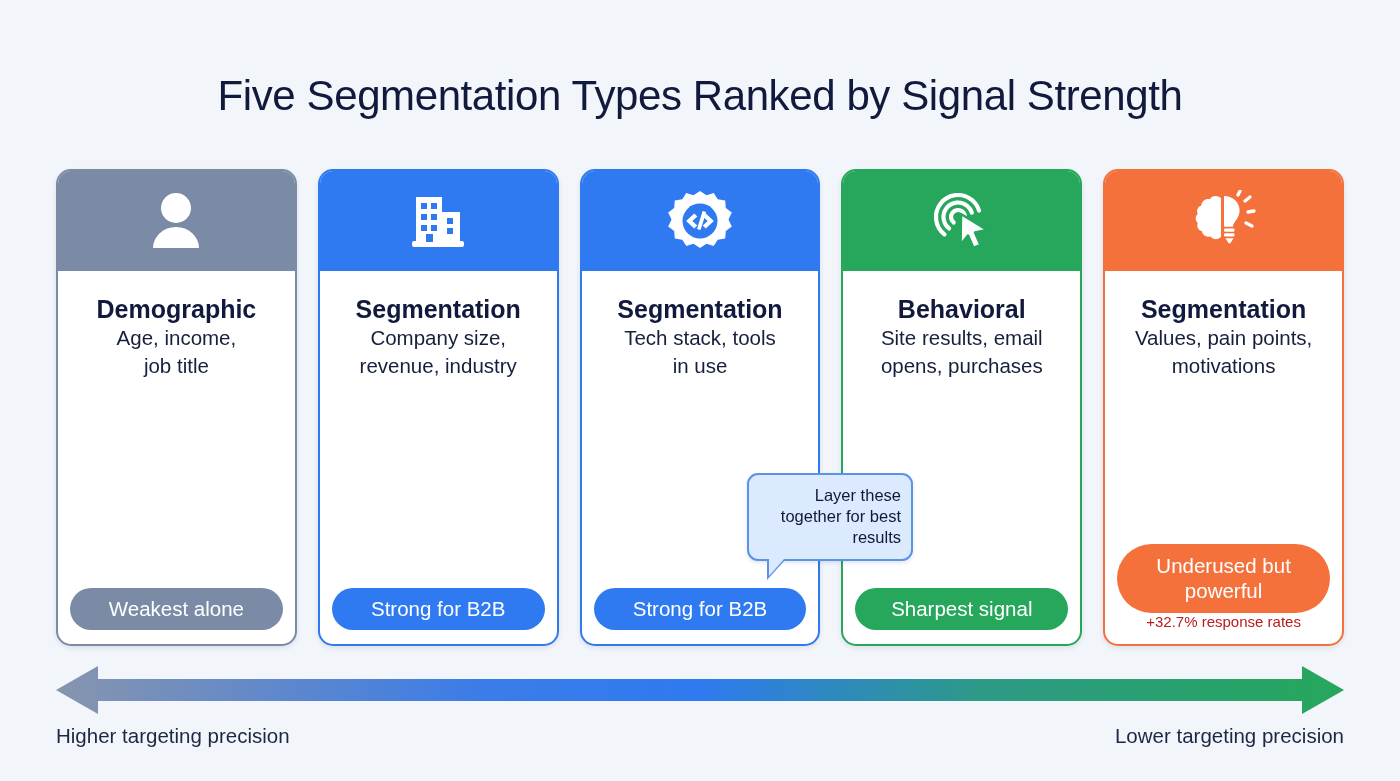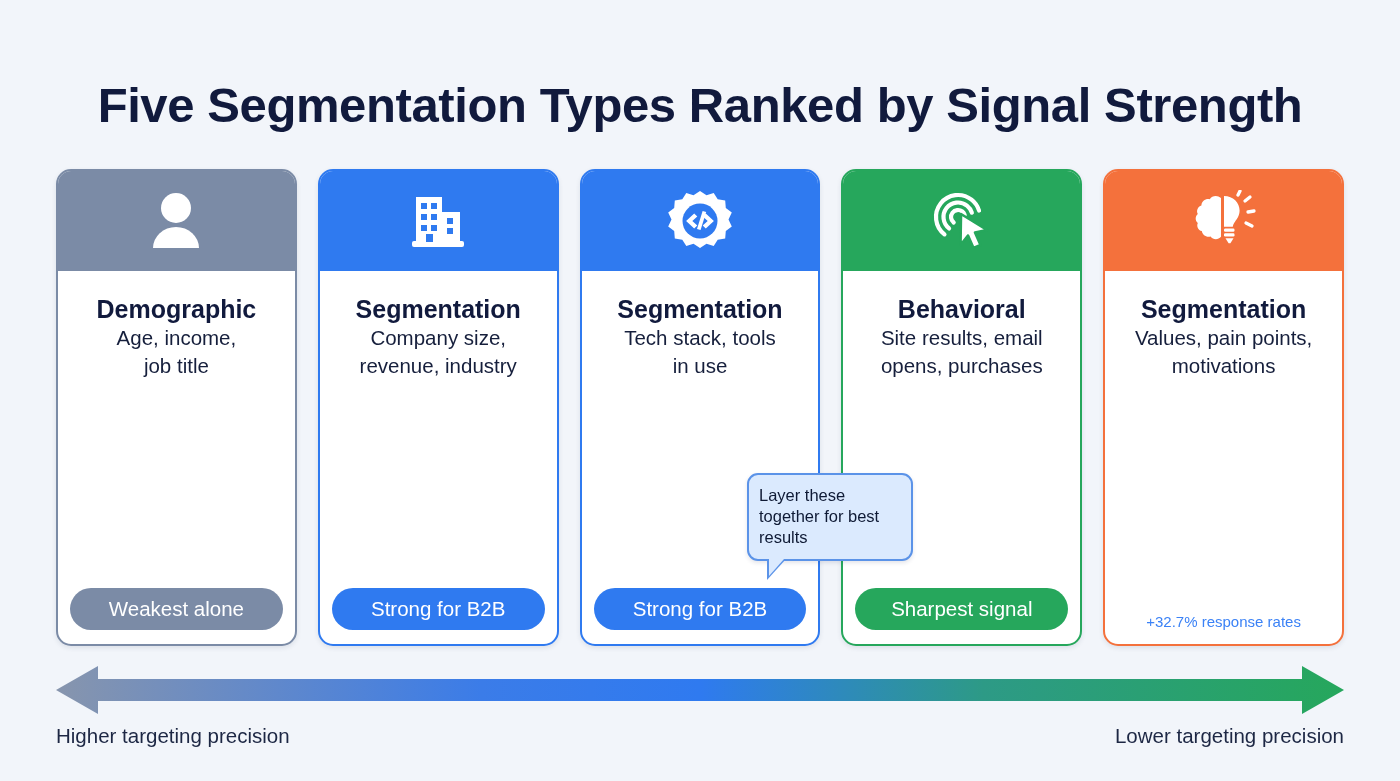--- a/index.html
+++ b/index.html
@@ -14,22 +14,22 @@
     overflow: hidden;
     position: relative;
   }
 
   #page-title {
     position: absolute;
     top: 44px;
     left: 0;
     width: 1400px;
     text-align: center;
-    font-size: 49px;
-    font-weight: bold;
+    font-size: 42px;
+    font-weight: normal;
     color: #111a3d;
     letter-spacing: -0.4px;
   }
 
   #cards {
     position: absolute;
     top: 169px;
     left: 56px;
     width: 1288px;
     height: 477px;
@@ -97,41 +97,40 @@
     color: #ffffff;
     border-radius: 999px;
     text-align: center;
     font-size: 20.5px;
     line-height: 1.25;
     padding: 8px 10px;
   }
   .badge.two-line { padding: 9px 10px; }
 
   .stat-note {
-    margin-top: 9px;
     font-size: 15px;
-    color: #3b82f6;
+    color: #b91c1c;
     text-align: center;
   }
 
   
   #tooltip {
     position: absolute;
     left: 747px;
     top: 473px;
     width: 166px;
     box-sizing: border-box;
     background: #dbeafe;
     border: 2px solid #5b93e8;
     border-radius: 11px;
     padding: 10px 10px 11px 10px;
     font-size: 16.5px;
     line-height: 1.28;
     color: #0f1a35;
-    text-align: left;
+    text-align: right;
     z-index: 40;
     box-shadow: 0 2px 4px rgba(30,45,80,0.12);
   }
   #tooltip .tail-out,
   #tooltip .tail-in {
     position: absolute;
     width: 0; height: 0;
     border-style: solid;
   }
   #tooltip .tail-out {
@@ -272,20 +271,21 @@
           <line x1="55" y1="33" x2="61" y2="36"></line>
           <line x1="47" y1="5" x2="49" y2="1"></line>
         </g>
       </svg>
     </div>
     <div class="card-body">
       <div class="card-title">Segmentation</div>
       <div class="card-desc" style="white-space:pre-line">Values, pain points,
 motivations</div>
       <div class="card-spacer"></div>
+      <div class="badge two-line">Underused but powerful</div>
       <div class="stat-note">+32.7% response rates</div>
     </div>
   </div>
 
 </div>
 
 <div id="tooltip">
   <span>Layer these together for best results</span>
   <span class="tail-out"></span>
   <span class="tail-in"></span>

